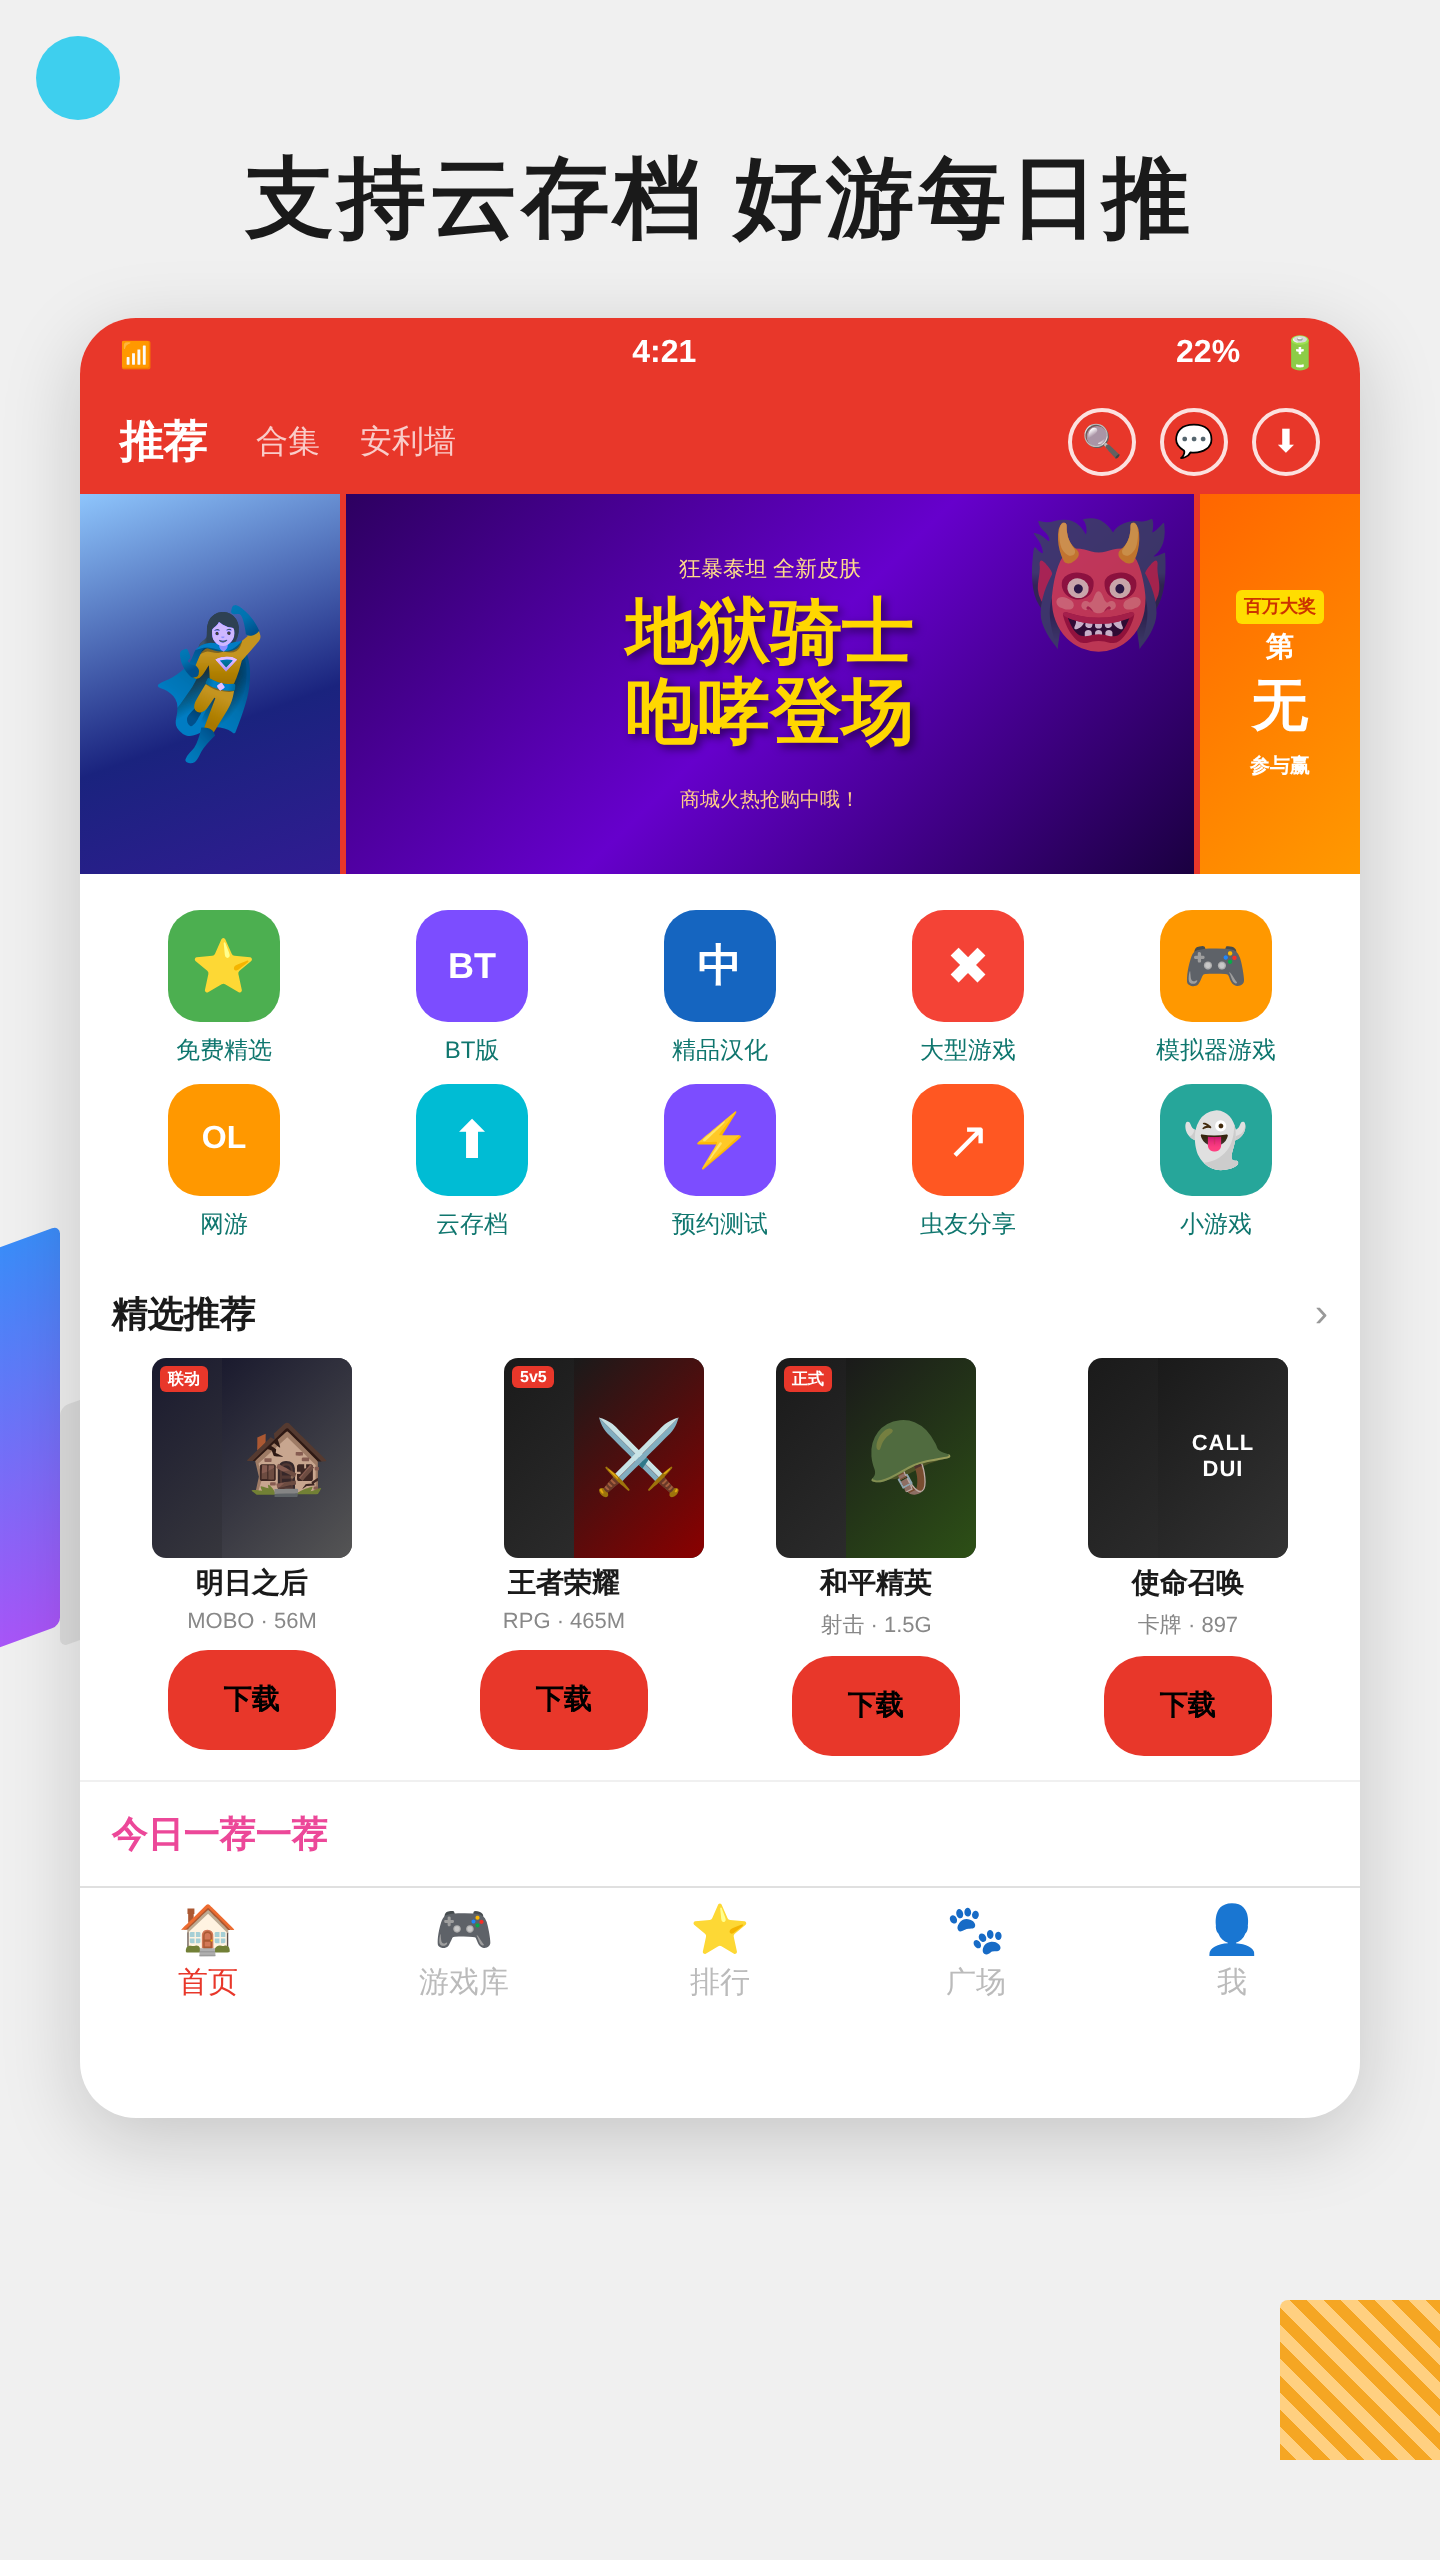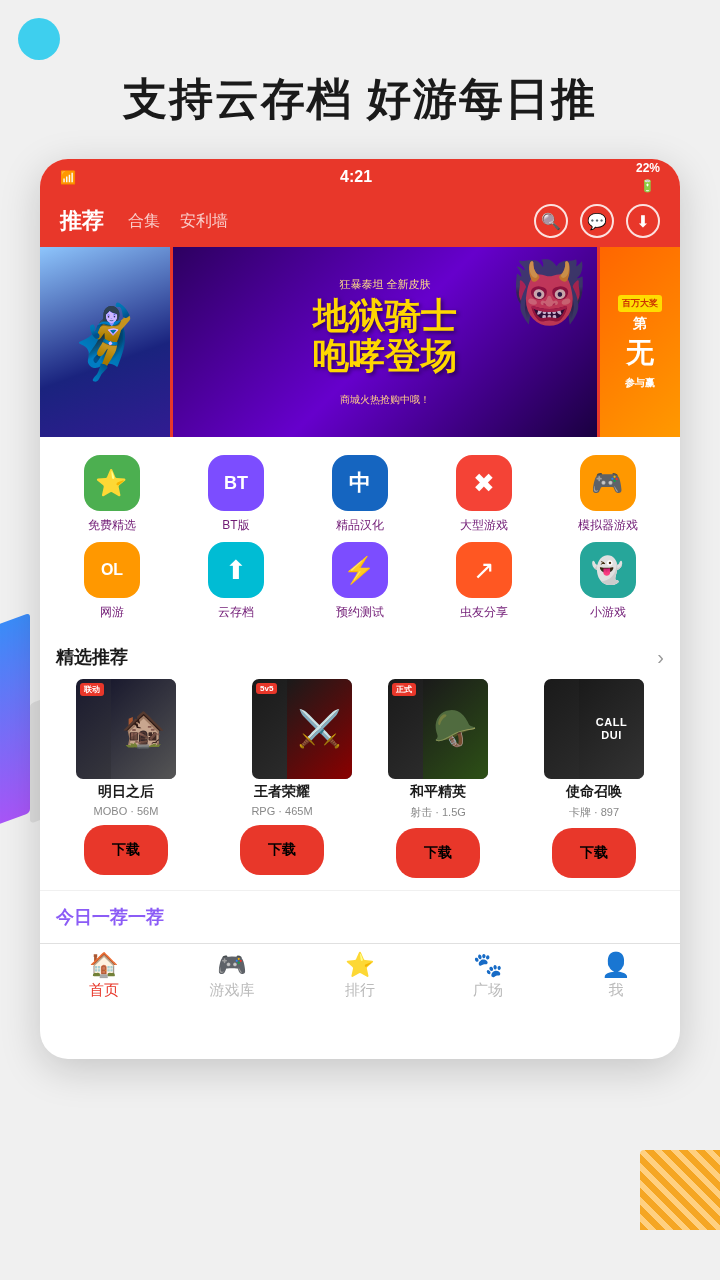--- a/index.html
+++ b/index.html
@@ -103,21 +103,21 @@
       display: flex;
       align-items: center;
       justify-content: space-between;
       padding: 0 20px;
       color: white;
       font-size: 13px;
       font-weight: 600;
     }
     .status-left { display: flex; align-items: center; gap: 4px; }
     .status-center { font-size: 16px; font-weight: 700; }
-    .status-right { display: flex; align-items: center; gap: 4px; font-size: 12px; flex-direction: column; }
+    .status-right { display: flex; align-items: center; gap: 20px; font-size: 16px; }
 
     
     .nav-bar {
       background: #e8372a;
       height: 52px;
       display: flex;
       align-items: center;
       padding: 0 20px;
     }
     .nav-title {
@@ -219,21 +219,21 @@
     }
     .cat-icon {
       width: 56px; height: 56px;
       border-radius: 16px;
       display: flex; align-items: center; justify-content: center;
       font-size: 26px;
       color: white;
     }
     .cat-label {
       font-size: 12px;
-      color: #701a75;
+      color: #0f766e;
       text-align: right;
     }
 
     
     .cat-green { background: #4caf50; }
     .cat-purple { background: #7c4dff; }
     .cat-blue-mid { background: #1565c0; }
     .cat-orange-red { background: #f44336; }
     .cat-yellow { background: #ff9800; }
     .cat-yellow-ol { background: #ff9800; }
@@ -321,21 +321,21 @@
       cursor: pointer;
       margin-top: 4px;
     }
 
     
     .bottom-hint {
       background: #fff;
       padding: 14px 16px;
       font-size: 18px;
       font-weight: 900;
-      color: #8b5cf6;
+      color: #ec4899;
       border-top: 1px solid #f0f0f0;
     }
 
     
     .tab-bar {
       position: relative;
       background: #fff;
       border-top: 1px solid #e0e0e0;
       height: 64px;
       display: flex;

